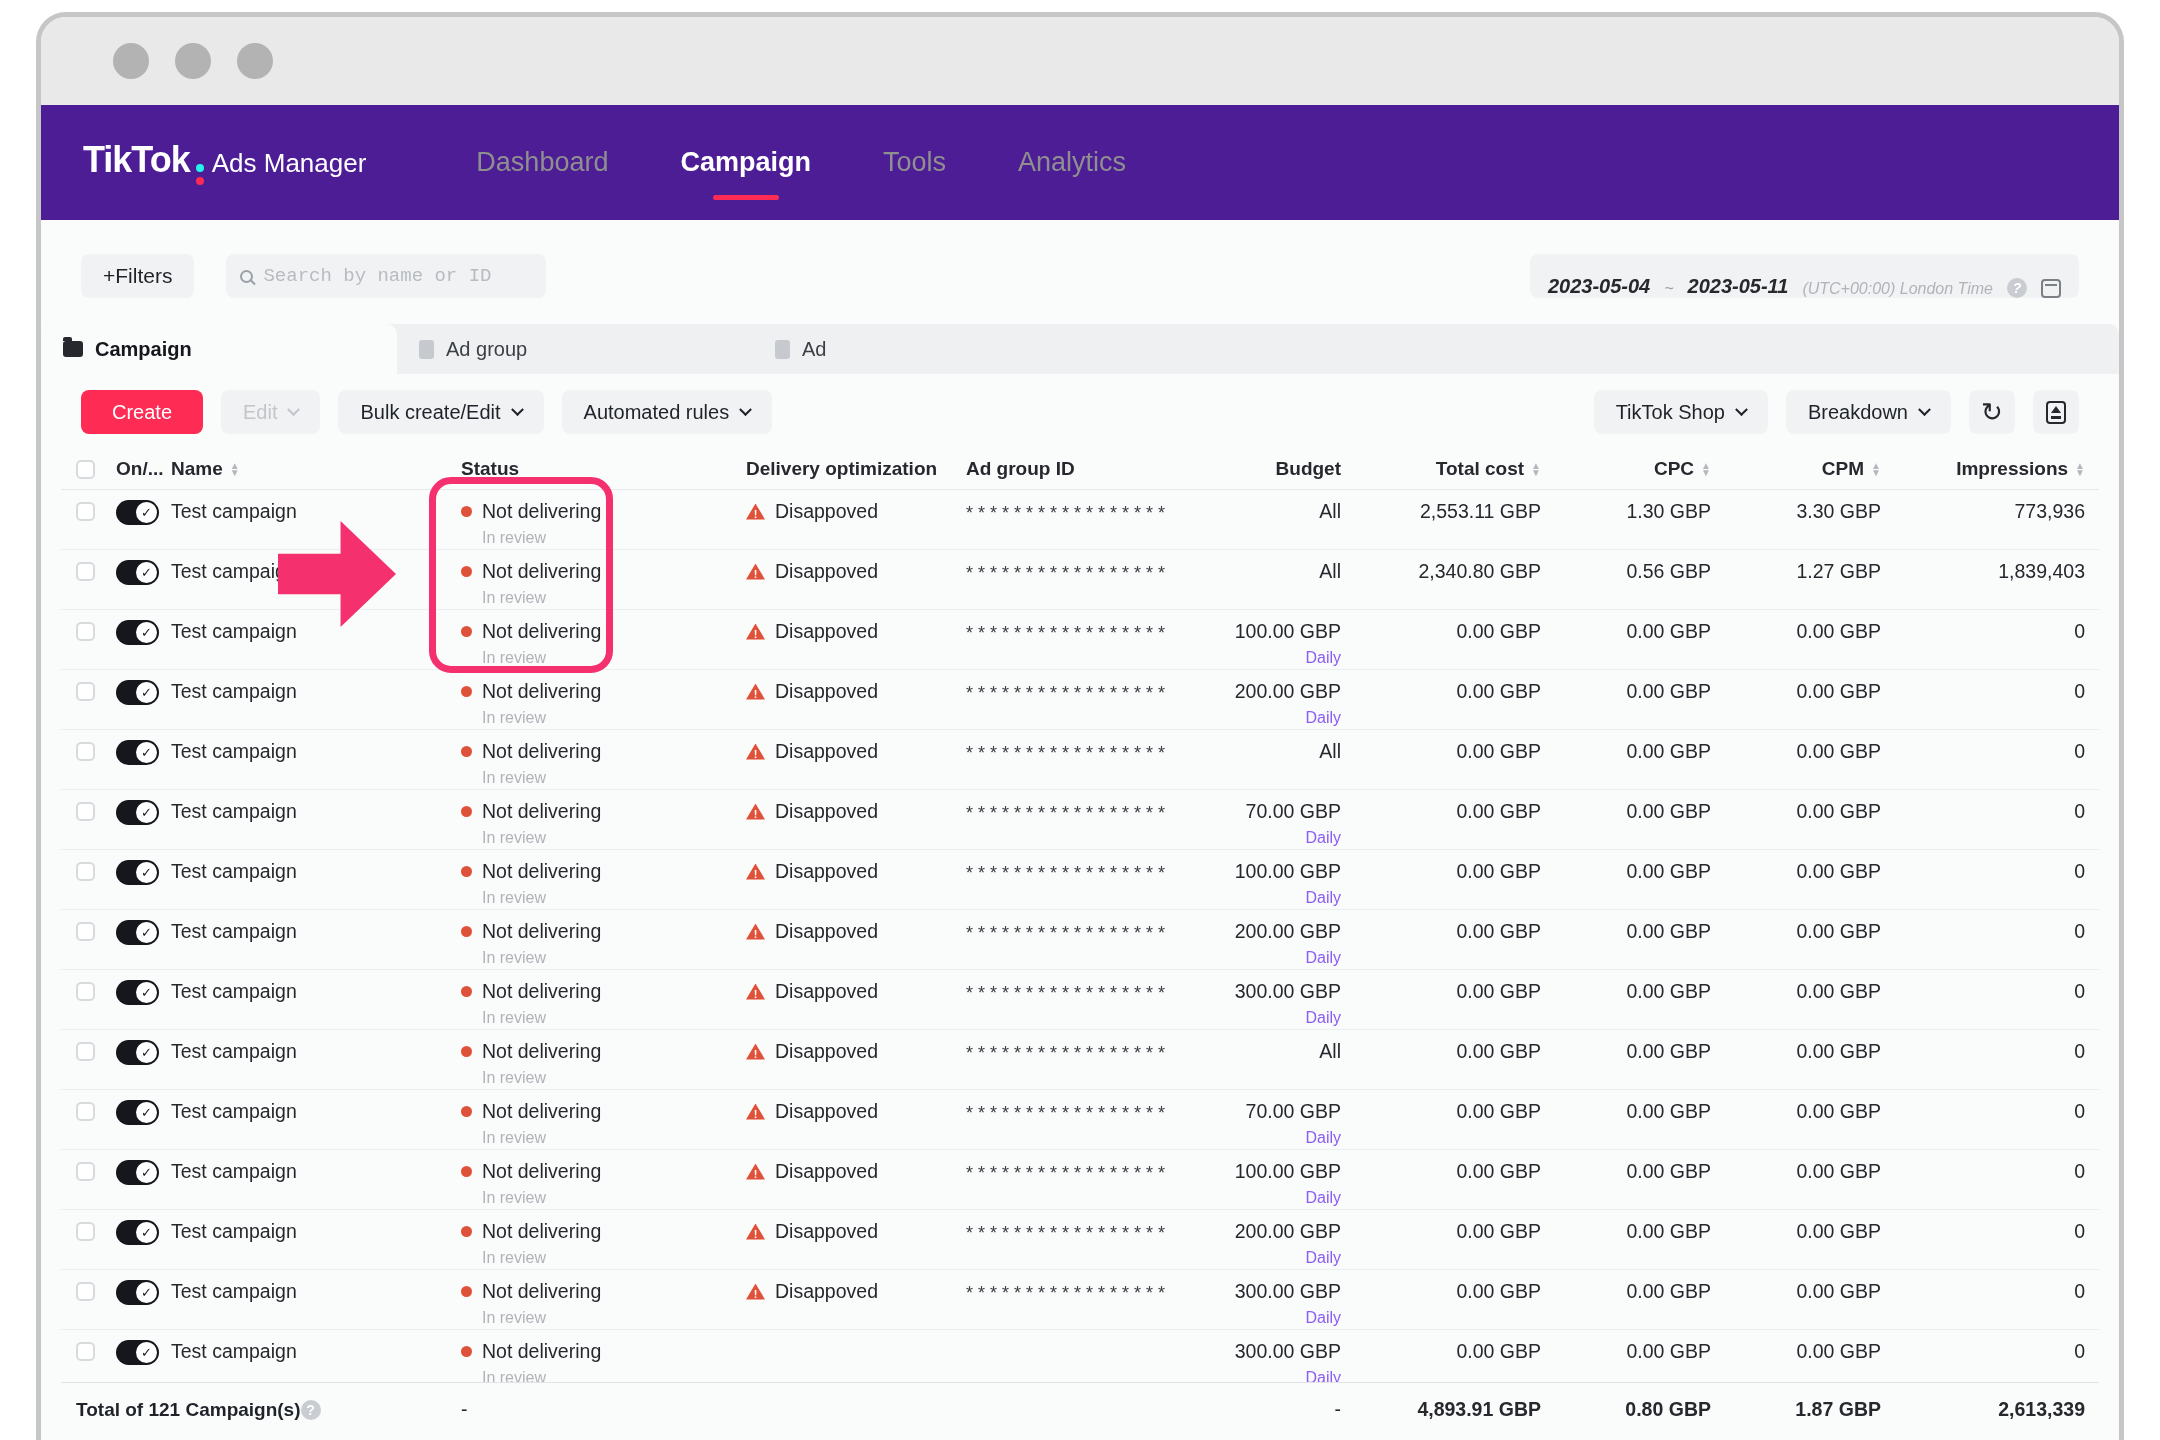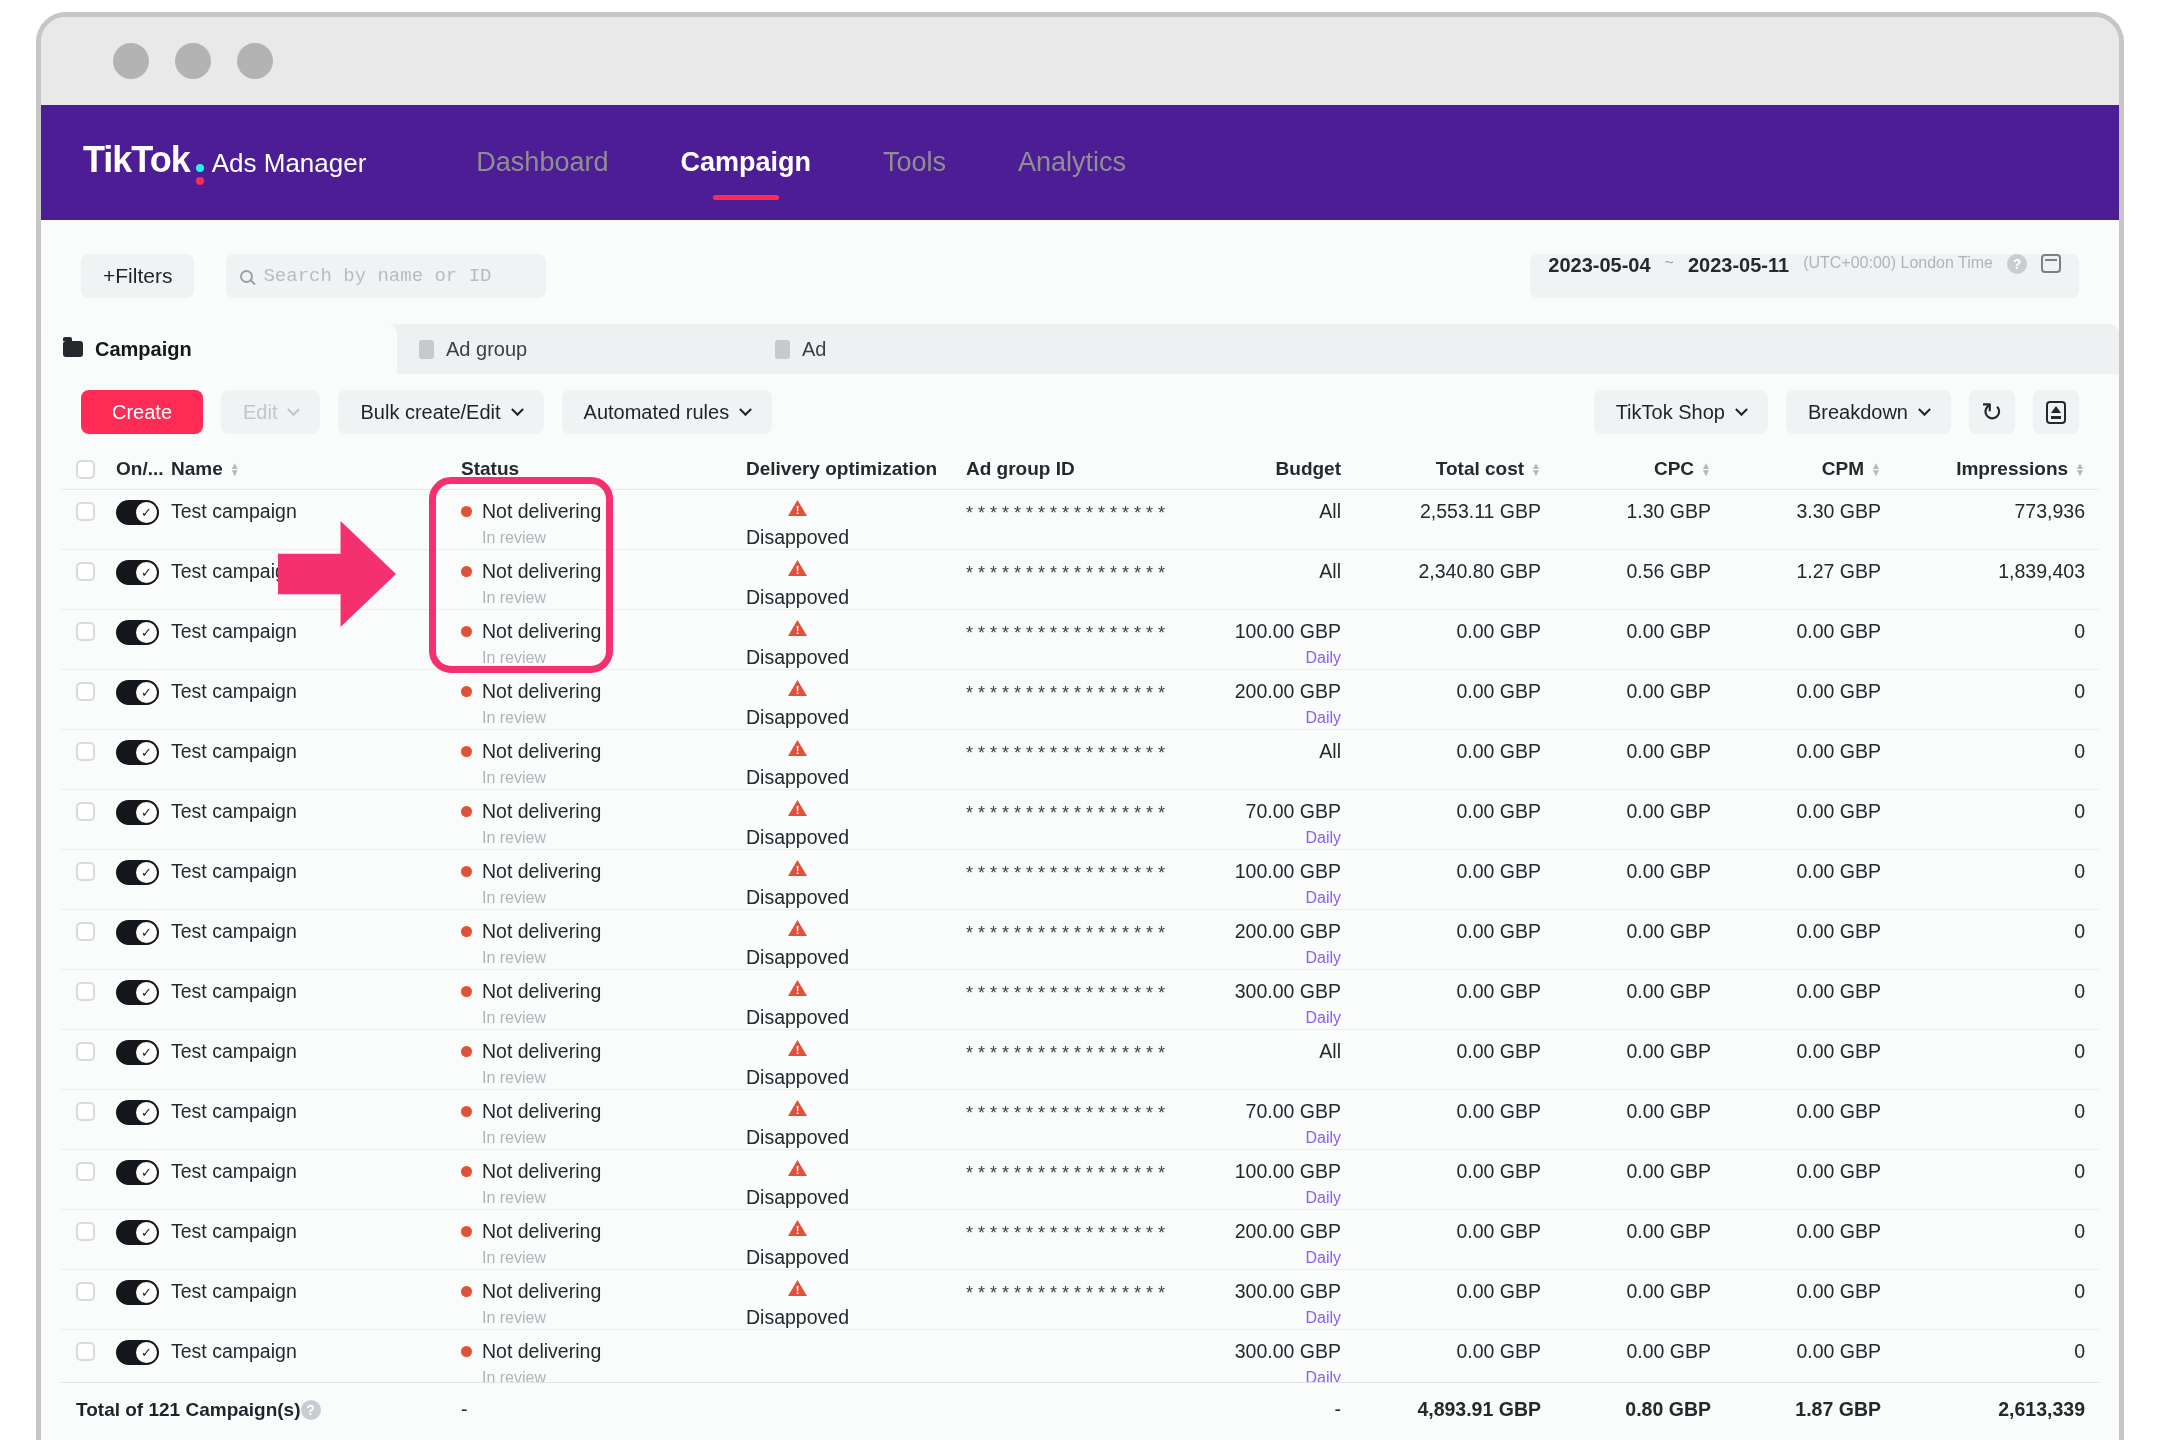--- a/index.html
+++ b/index.html
@@ -37,21 +37,21 @@
   .filters-btn{font-size:21px;}
   .search{margin-left:32px;width:320px;height:44px;background:#f0f2f3;border-radius:8px;
     display:flex;align-items:center;padding:0 14px;gap:10px;}
   .mag{width:13px;height:13px;border:2px solid #9aa0a6;border-radius:50%;position:relative;flex:none;}
   .mag::after{content:"";position:absolute;width:7px;height:2px;background:#9aa0a6;
     transform:rotate(45deg);right:-5px;bottom:-2px;}
   .search input{border:none;background:transparent;outline:none;font-size:19px;width:100%;
     font-family:Liberation Mono, monospace;color:#1f2329;}
   .search input::placeholder{color:#b8bcc2;}
   .daterange{margin-left:auto;height:44px;background:#f0f2f3;border-radius:8px;
-    display:flex;align-items:flex-start;padding:0 18px;gap:14px;font-size:20px;}
+    display:flex;align-items:flex-end;padding:0 18px;gap:14px;font-size:20px;font-style:italic;}
   .daterange .d{font-weight:600;color:#26282e;}
   .daterange .tilde{color:#9aa0a6;font-size:16px;}
   .daterange .tz{color:#b0b4ba;font-size:16px;}
   .qmark{width:20px;height:20px;border-radius:50%;background:#c9ccd1;color:#fff;font-size:14px;
     display:inline-flex;align-items:center;justify-content:center;flex:none;}
   .qmark::after{content:"?";font-weight:bold;}
   .cal{width:20px;height:19px;border:2px solid #7b7f86;border-radius:4px;position:relative;flex:none;}
   .cal::before{content:"";position:absolute;left:2px;right:2px;top:3px;height:2px;background:#7b7f86;}
   
   .tabs{display:flex;background:#eef0f1;margin:6px 0 0 0;height:50px;border-radius:10px 10px 0 0;overflow:hidden;}
@@ -96,21 +96,21 @@
   .toggle .knob{position:absolute;right:2px;top:2px;width:21px;height:21px;background:#fff;
     border-radius:50%;display:flex;align-items:center;justify-content:center;font-size:13px;color:#15171c;}
   .toggle .knob::after{content:"✓";}
   .name-link{cursor:pointer;}
   .status-line{display:flex;align-items:center;gap:10px;}
   .status-dot{width:11px;height:11px;border-radius:50%;background:var(--warning);flex:none;}
   .substatus{font-size:16px;color:#b0b4ba;margin-top:6px;margin-left:21px;}
   .col-status{display:block;}
   .col-budget{display:block;text-align:right;}
   .col-budget .substatus{margin-left:0;color:#8b5cf6;}
-  .delivery-wrap{display:flex;align-items:center;gap:10px;flex-direction:column;}
+  .delivery-wrap{display:flex;align-items:center;gap:10px;}
   .warn{width:19px;height:16px;background:var(--warning);
     clip-path:polygon(50% 0,100% 100%,0 100%);position:relative;flex:none;}
   .warn::after{content:"!";position:absolute;bottom:0;left:50%;transform:translateX(-50%);
     color:#fff;font-size:11px;font-weight:bold;}
   .adgroup{letter-spacing:5px;font-size:18px;color:#3c4046;padding-top:3px;}
   .hidden{visibility:hidden;}
   
   .tfoot{height:54px;align-items:center;border-top:1px solid #e2e4e6;border-bottom:none;background:#fafbfb;}
   .tfoot .label{grid-column:1/4;display:flex;align-items:center;font-size:19px;font-weight:bold;}
   .tfoot .val{font-size:19.5px;font-weight:bold;}

